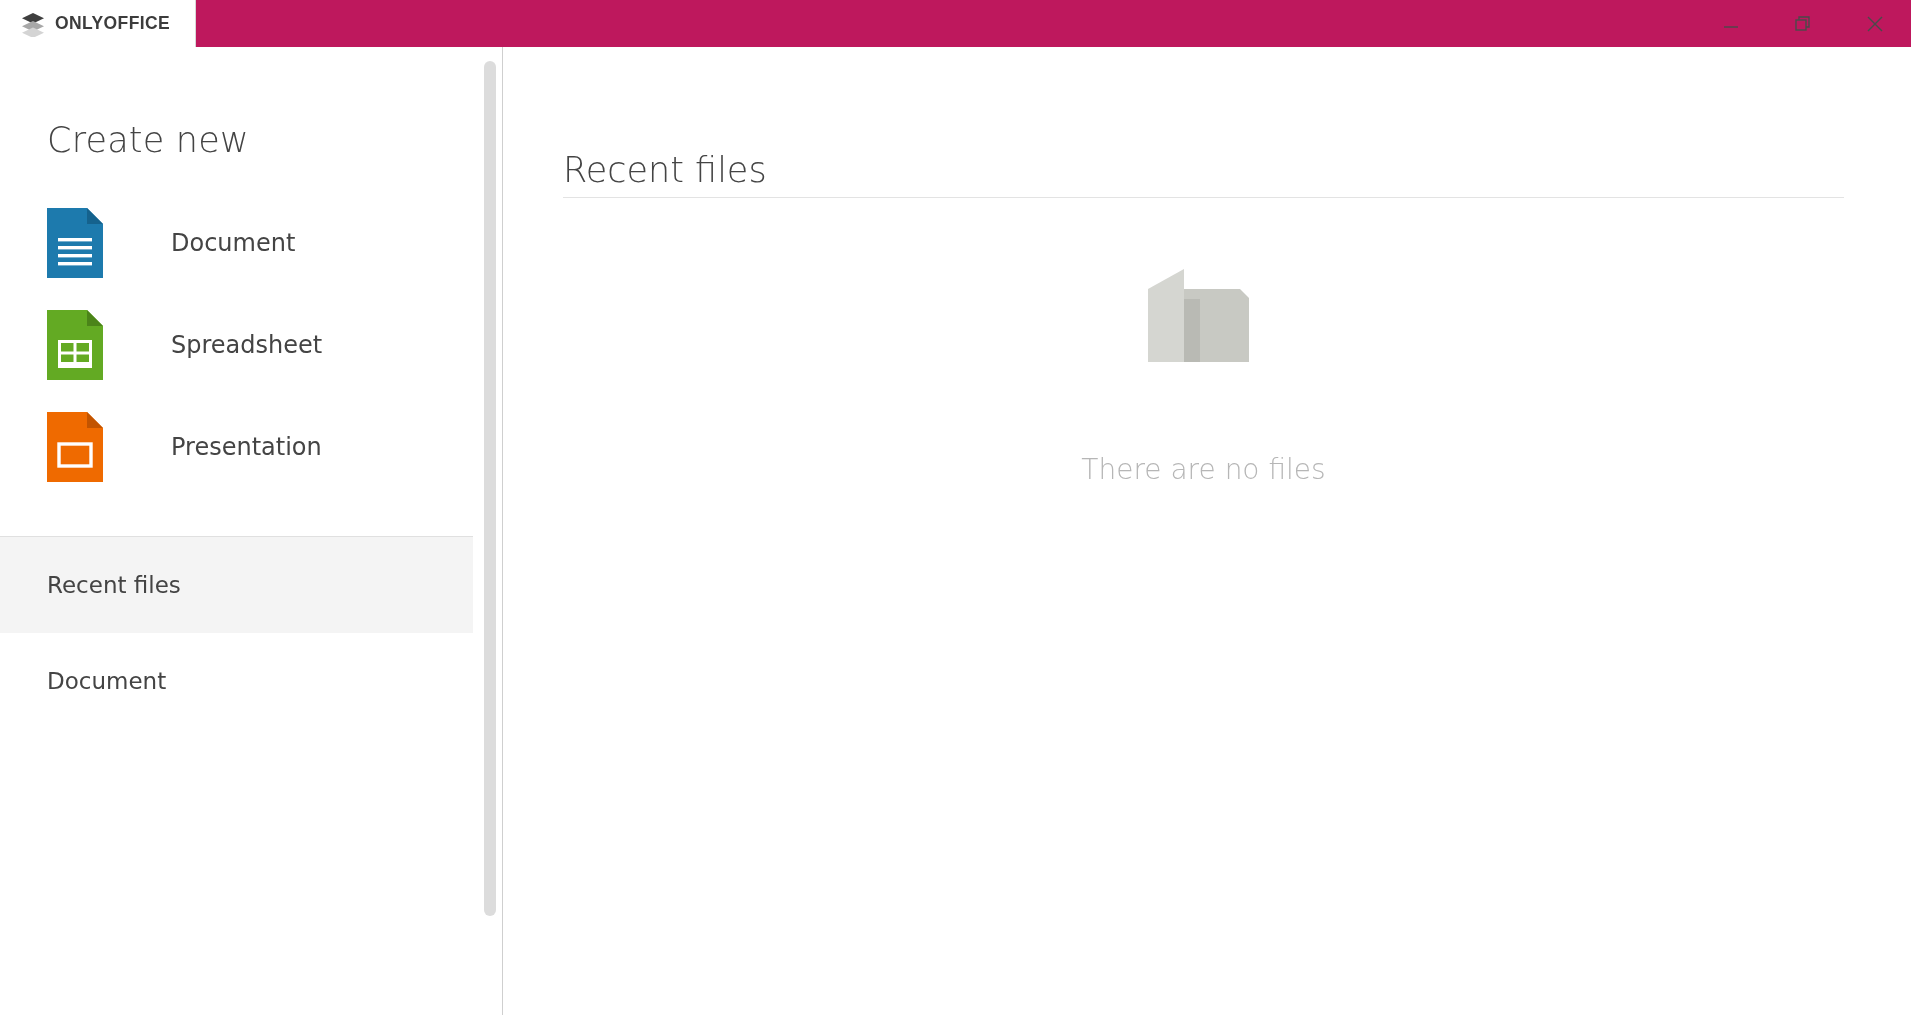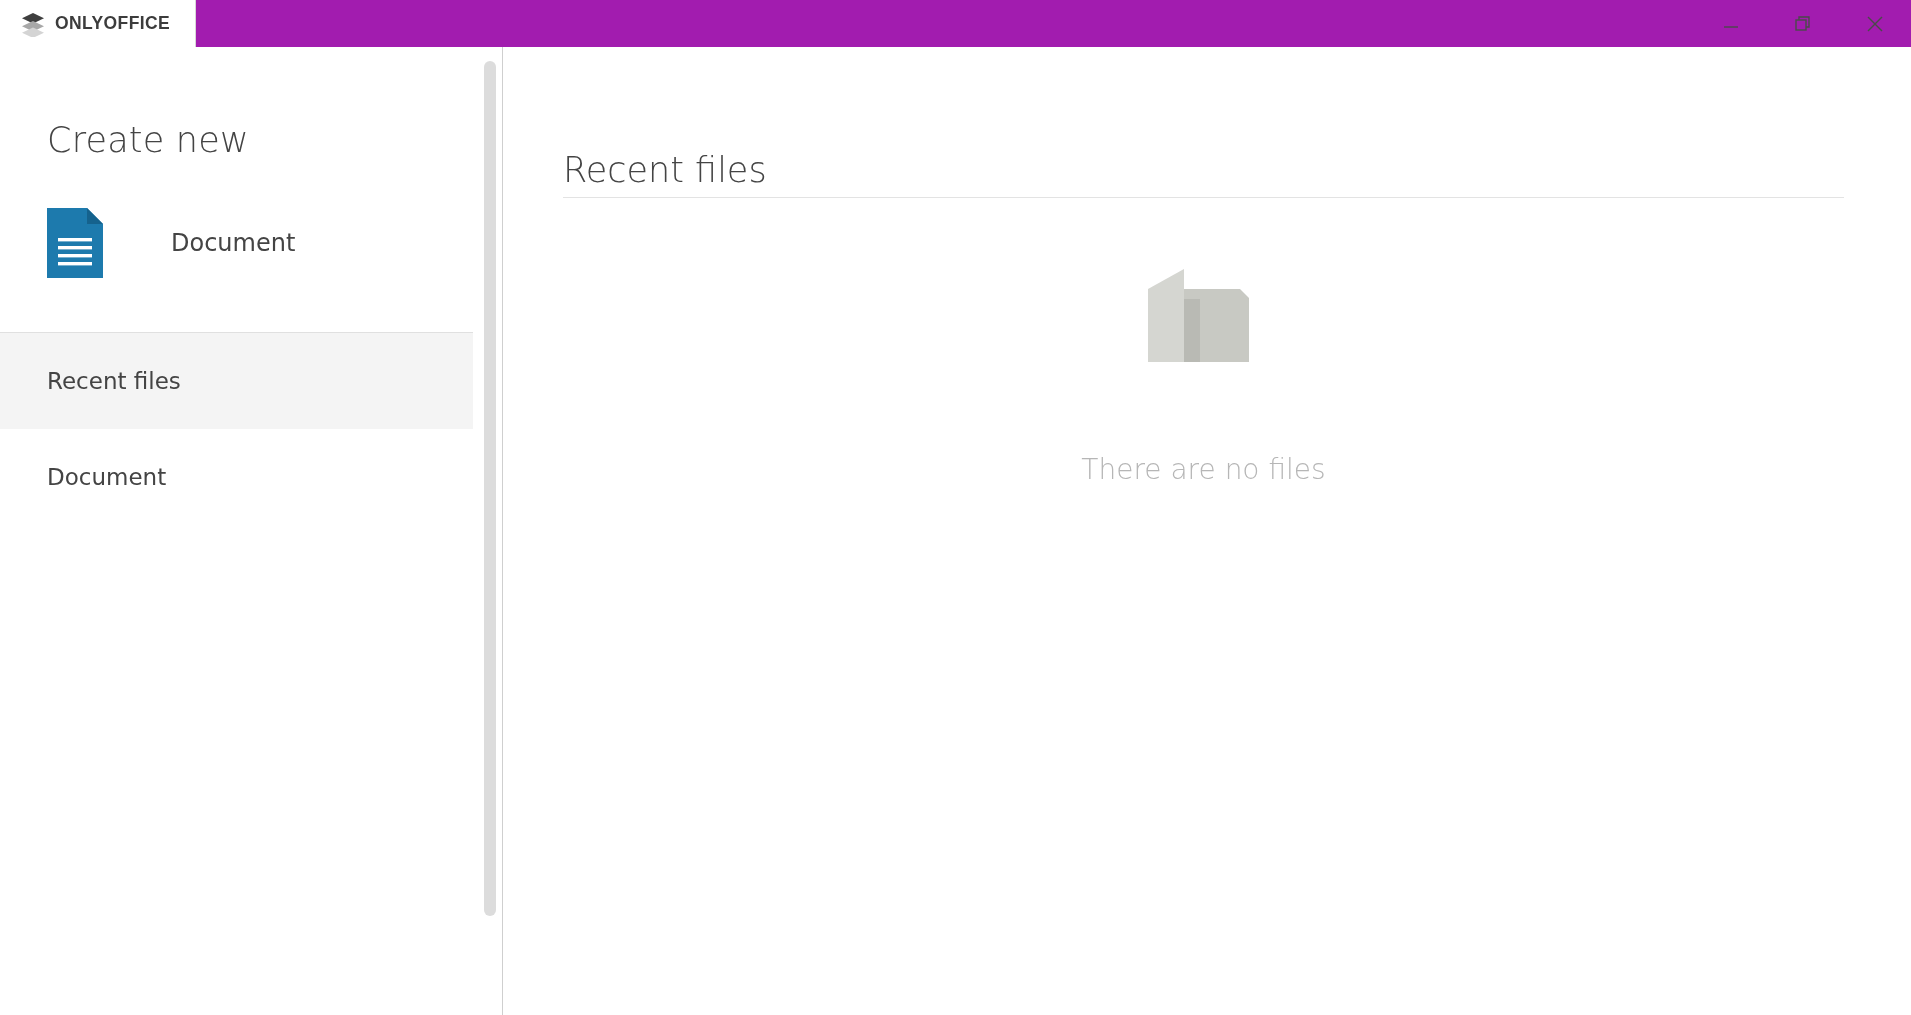--- a/index.html
+++ b/index.html
@@ -12,21 +12,21 @@
     font-family: "Liberation Sans", "DejaVu Sans", sans-serif;
     -webkit-font-smoothing: antialiased;
   }
 
   
   .titlebar {
     position: absolute;
     top: 0; left: 0;
     width: 1911px;
     height: 47px;
-    background: #a21caf;
+    background: #be185d;
     display: flex;
     align-items: stretch;
   }
   .logo-tab {
     width: 196px;
     height: 47px;
     background: #ffffff;
     display: flex;
     align-items: center;
     padding-left: 20px;
@@ -248,21 +248,49 @@
                 <path d="M40 0 L56 16 H40 Z" fill="#15628d"></path>
                 <rect x="11" y="30" width="34" height="3.4" fill="#ffffff"></rect>
                 <rect x="11" y="38" width="34" height="3.4" fill="#ffffff"></rect>
                 <rect x="11" y="46" width="34" height="3.4" fill="#ffffff"></rect>
                 <rect x="11" y="54" width="34" height="3.4" fill="#ffffff"></rect>
               </svg>
             </span>
             <span class="ci-label">Document</span>
           </div>
 
-
+          <div class="create-item">
+            <span class="ci-icon">
+              <svg viewBox="0 0 56 70" width="56" height="70">
+                <path d="M0 0 H40 L56 16 V70 H0 Z" fill="#63aa23"></path>
+                <path d="M40 0 L56 16 H40 Z" fill="#4b8419"></path>
+                <g fill="#ffffff">
+                  <rect x="11" y="30" width="34" height="3"></rect>
+                  <rect x="11" y="30" width="3" height="28"></rect>
+                  <rect x="26.5" y="30" width="3" height="28"></rect>
+                  <rect x="42" y="30" width="3" height="28"></rect>
+                  <rect x="11" y="41.5" width="34" height="3"></rect>
+                  <rect x="11" y="52" width="34" height="3"></rect>
+                  <rect x="11" y="55" width="34" height="3"></rect>
+                </g>
+              </svg>
+            </span>
+            <span class="ci-label">Spreadsheet</span>
+          </div>
+
+          <div class="create-item">
+            <span class="ci-icon">
+              <svg viewBox="0 0 56 70" width="56" height="70">
+                <path d="M0 0 H40 L56 16 V70 H0 Z" fill="#ef6a00"></path>
+                <path d="M40 0 L56 16 H40 Z" fill="#c25400"></path>
+                <rect x="12" y="32" width="32" height="22" fill="none" stroke="#ffffff" stroke-width="3.4"></rect>
+              </svg>
+            </span>
+            <span class="ci-label">Presentation</span>
+          </div>
 
 
         </div>
       </div>
 
       <div class="nav-list">
         <div class="nav-item active">
           <span>Recent files</span>
         </div>
         <div class="nav-item">

